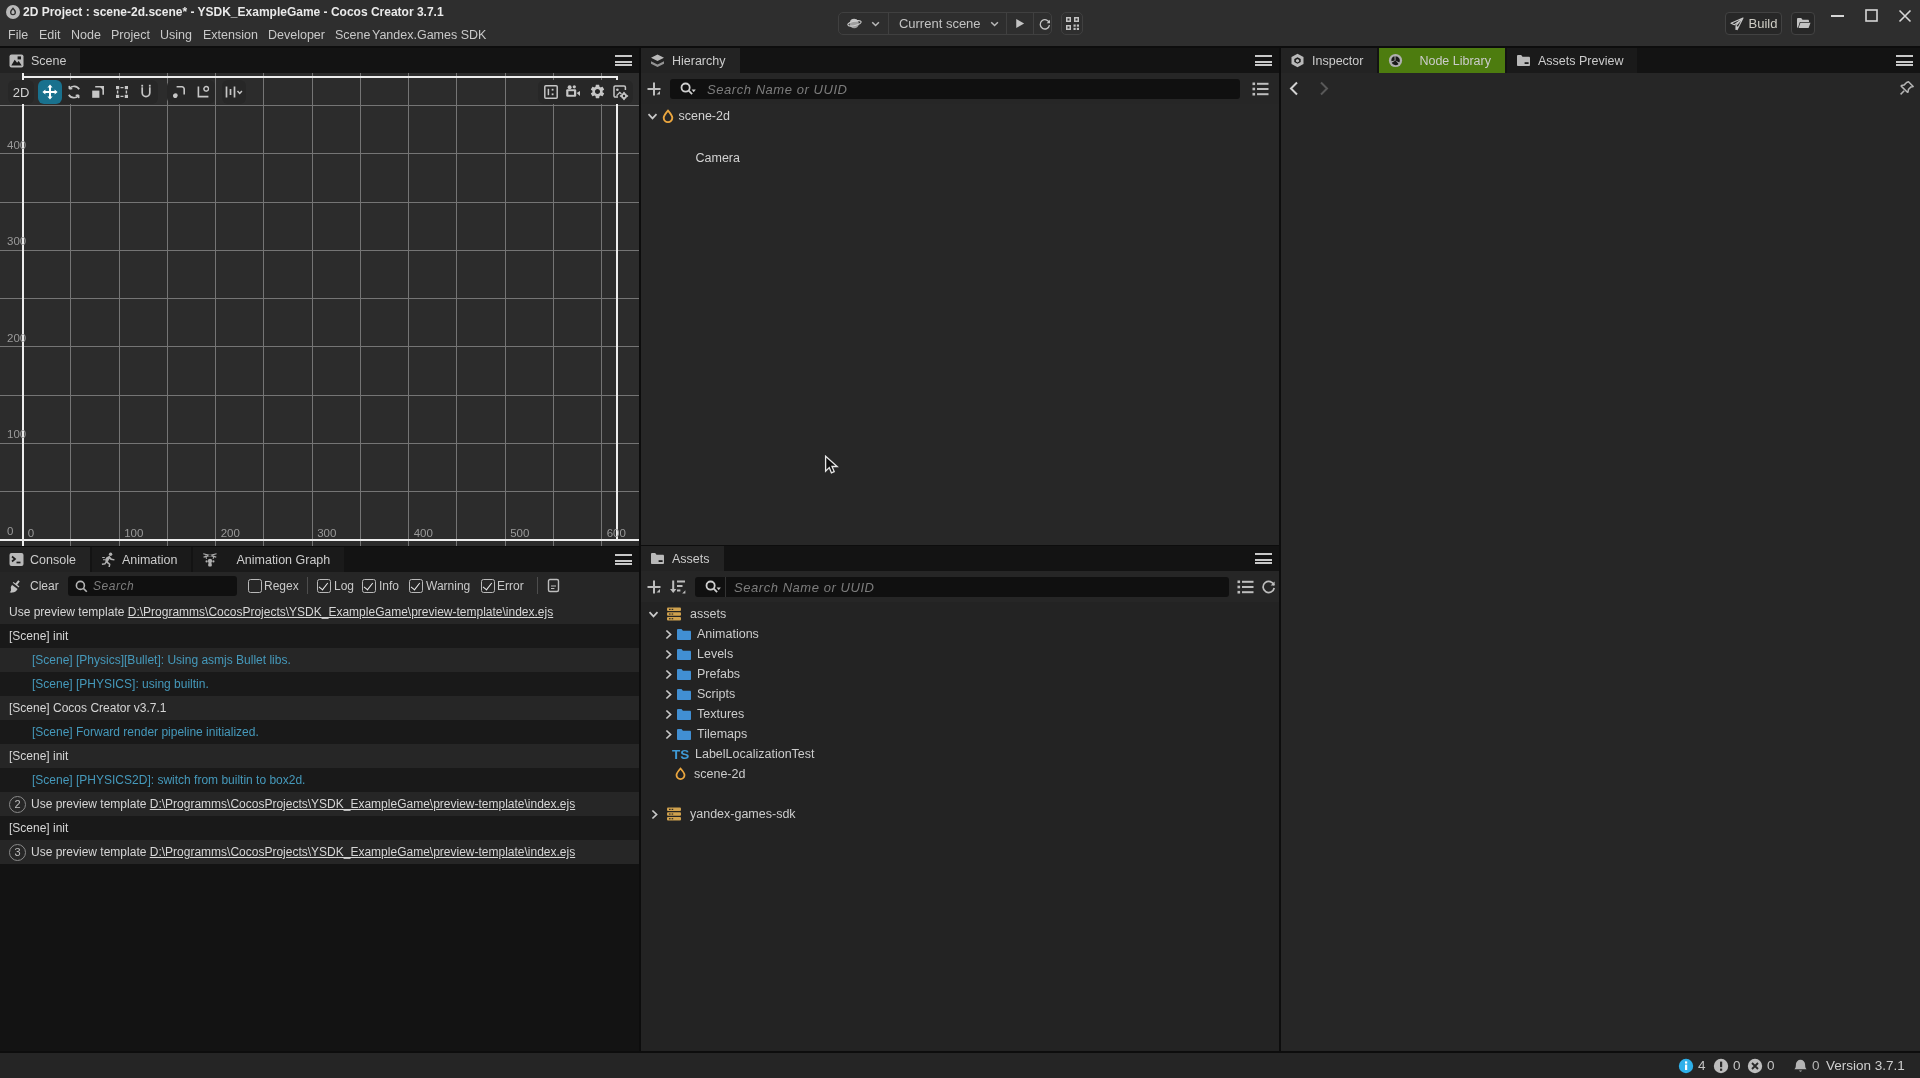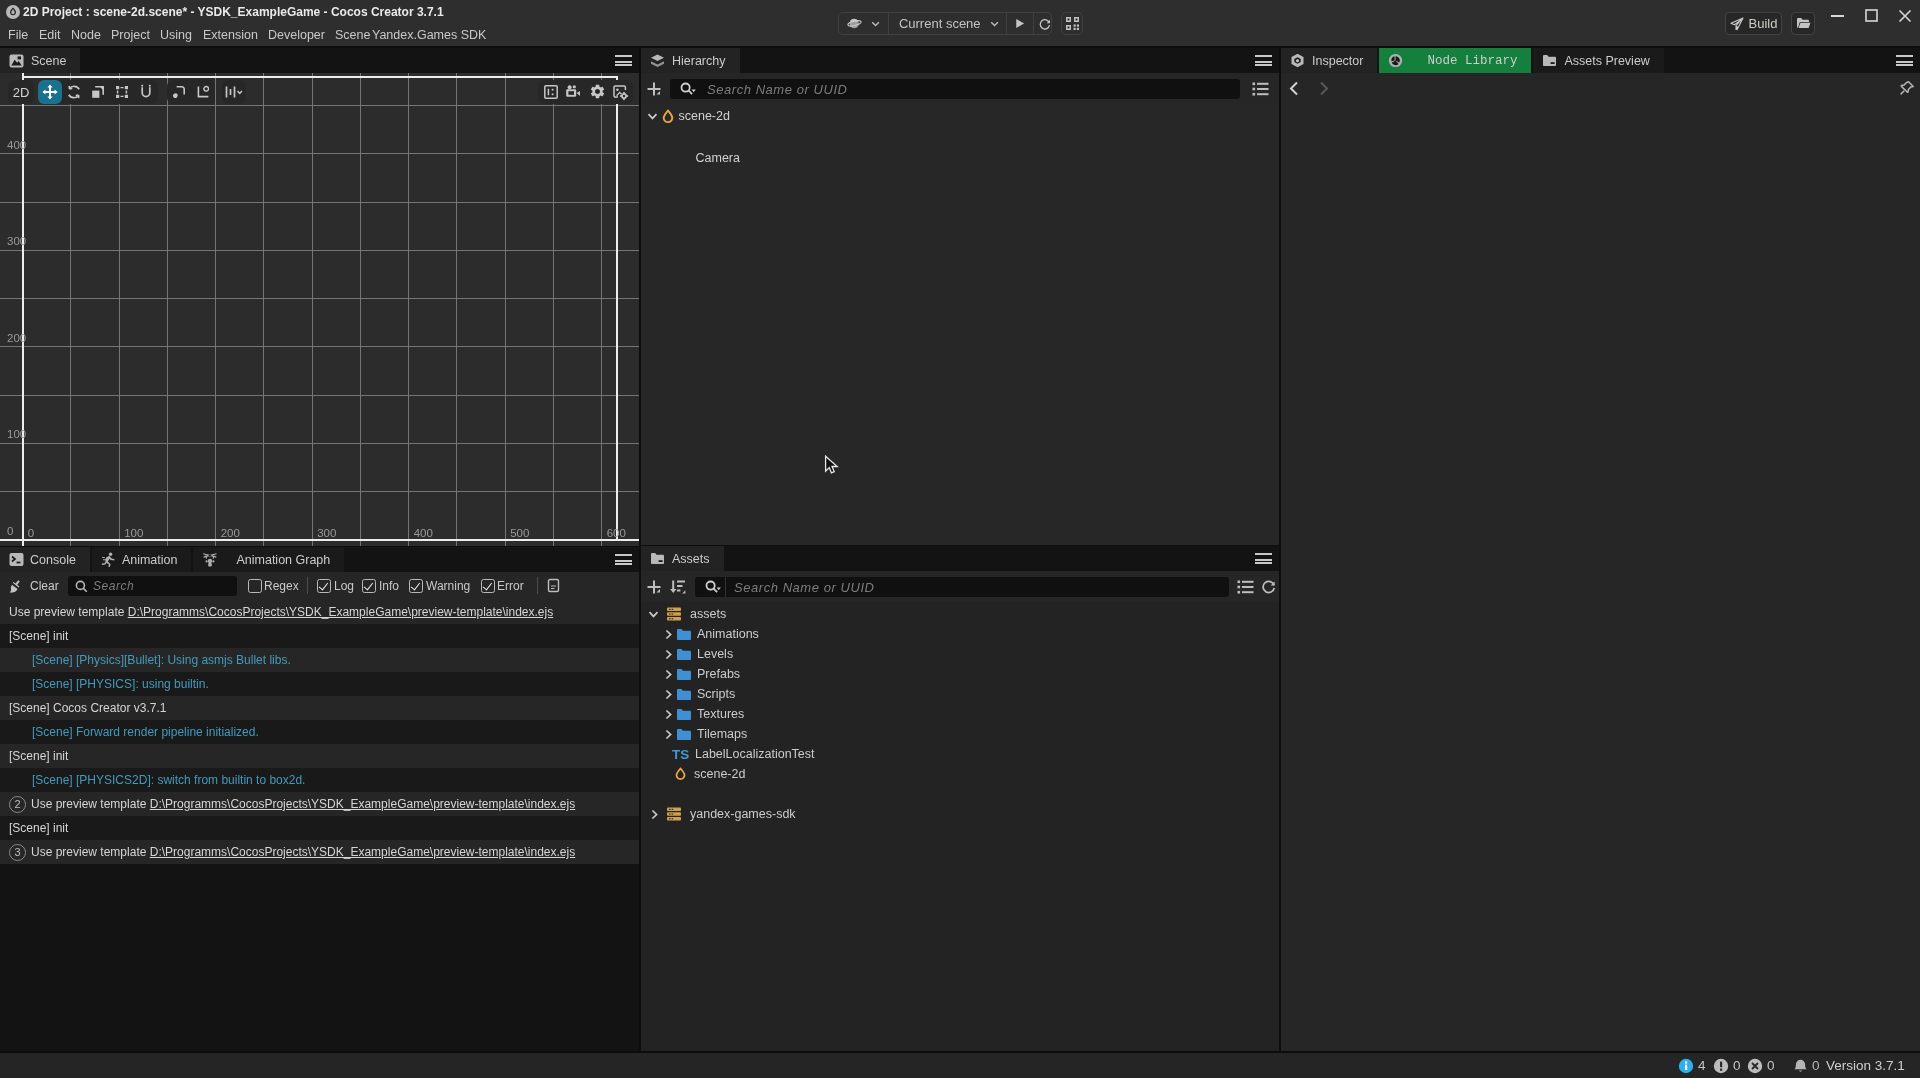--- a/index.html
+++ b/index.html
@@ -554,21 +554,21 @@
 <div id="insp-panel">
   <div class="tabbar">
     <div class="tab active" style="gap:7px;">
       <svg width="15" height="15" viewBox="0 0 15 15">
           <path d="M7.5 0.8l6 3.2v7l-6 3.2-6-3.2v-7z" fill="#b9b9b9"></path>
           <path d="M7.5 4.2l3.2 1.7v3.2L7.5 10.8 4.3 9.1V5.9z" fill="#1b1b1b"></path>
           <path d="M7.5 6.1l1.6.85v1.6l-1.6.85-1.6-.85v-1.6z" fill="#b9b9b9"></path>
         </svg>
       <span>Inspector</span>
       </div>
-    <div class="tab" style="background:#15803d;margin-left:2px;gap:24px;font-family:Liberation Mono, monospace;">
+    <div class="tab" style="background:#4d7c0f;margin-left:2px;gap:16px;">
       <svg width="15" height="15" viewBox="0 0 15 15">
           <circle cx="7.5" cy="7.5" r="6.6" fill="#b0b0b0"></circle>
           <path d="M7.5 3.2a4.3 4.3 0 0 1 3.8 6.3L7.5 7.5z M10.6 10.9a4.3 4.3 0 0 1-6.9-1.2l3.8-2.2z M3.5 8.3a4.3 4.3 0 0 1 3-5l.2 4.2z" fill="#1a1a1a"></path>
         </svg>
       <span>Node Library</span>
       </div>
     <div class="tab" style="background:#1a1a1a;margin-left:2px;gap:7px;">
       <svg width="15" height="13" viewBox="0 0 15 13">
           <path d="M1 2.2c0-.7.5-1.2 1.2-1.2h3l1.3 1.7h6.3c.7 0 1.2.5 1.2 1.2v7c0 .7-.5 1.2-1.2 1.2H2.2c-.7 0-1.2-.5-1.2-1.2z" fill="#b9b9b9"></path>
           <rect x="8.6" y="8.2" width="4" height="1.8" fill="#1b1b1b"></rect>

